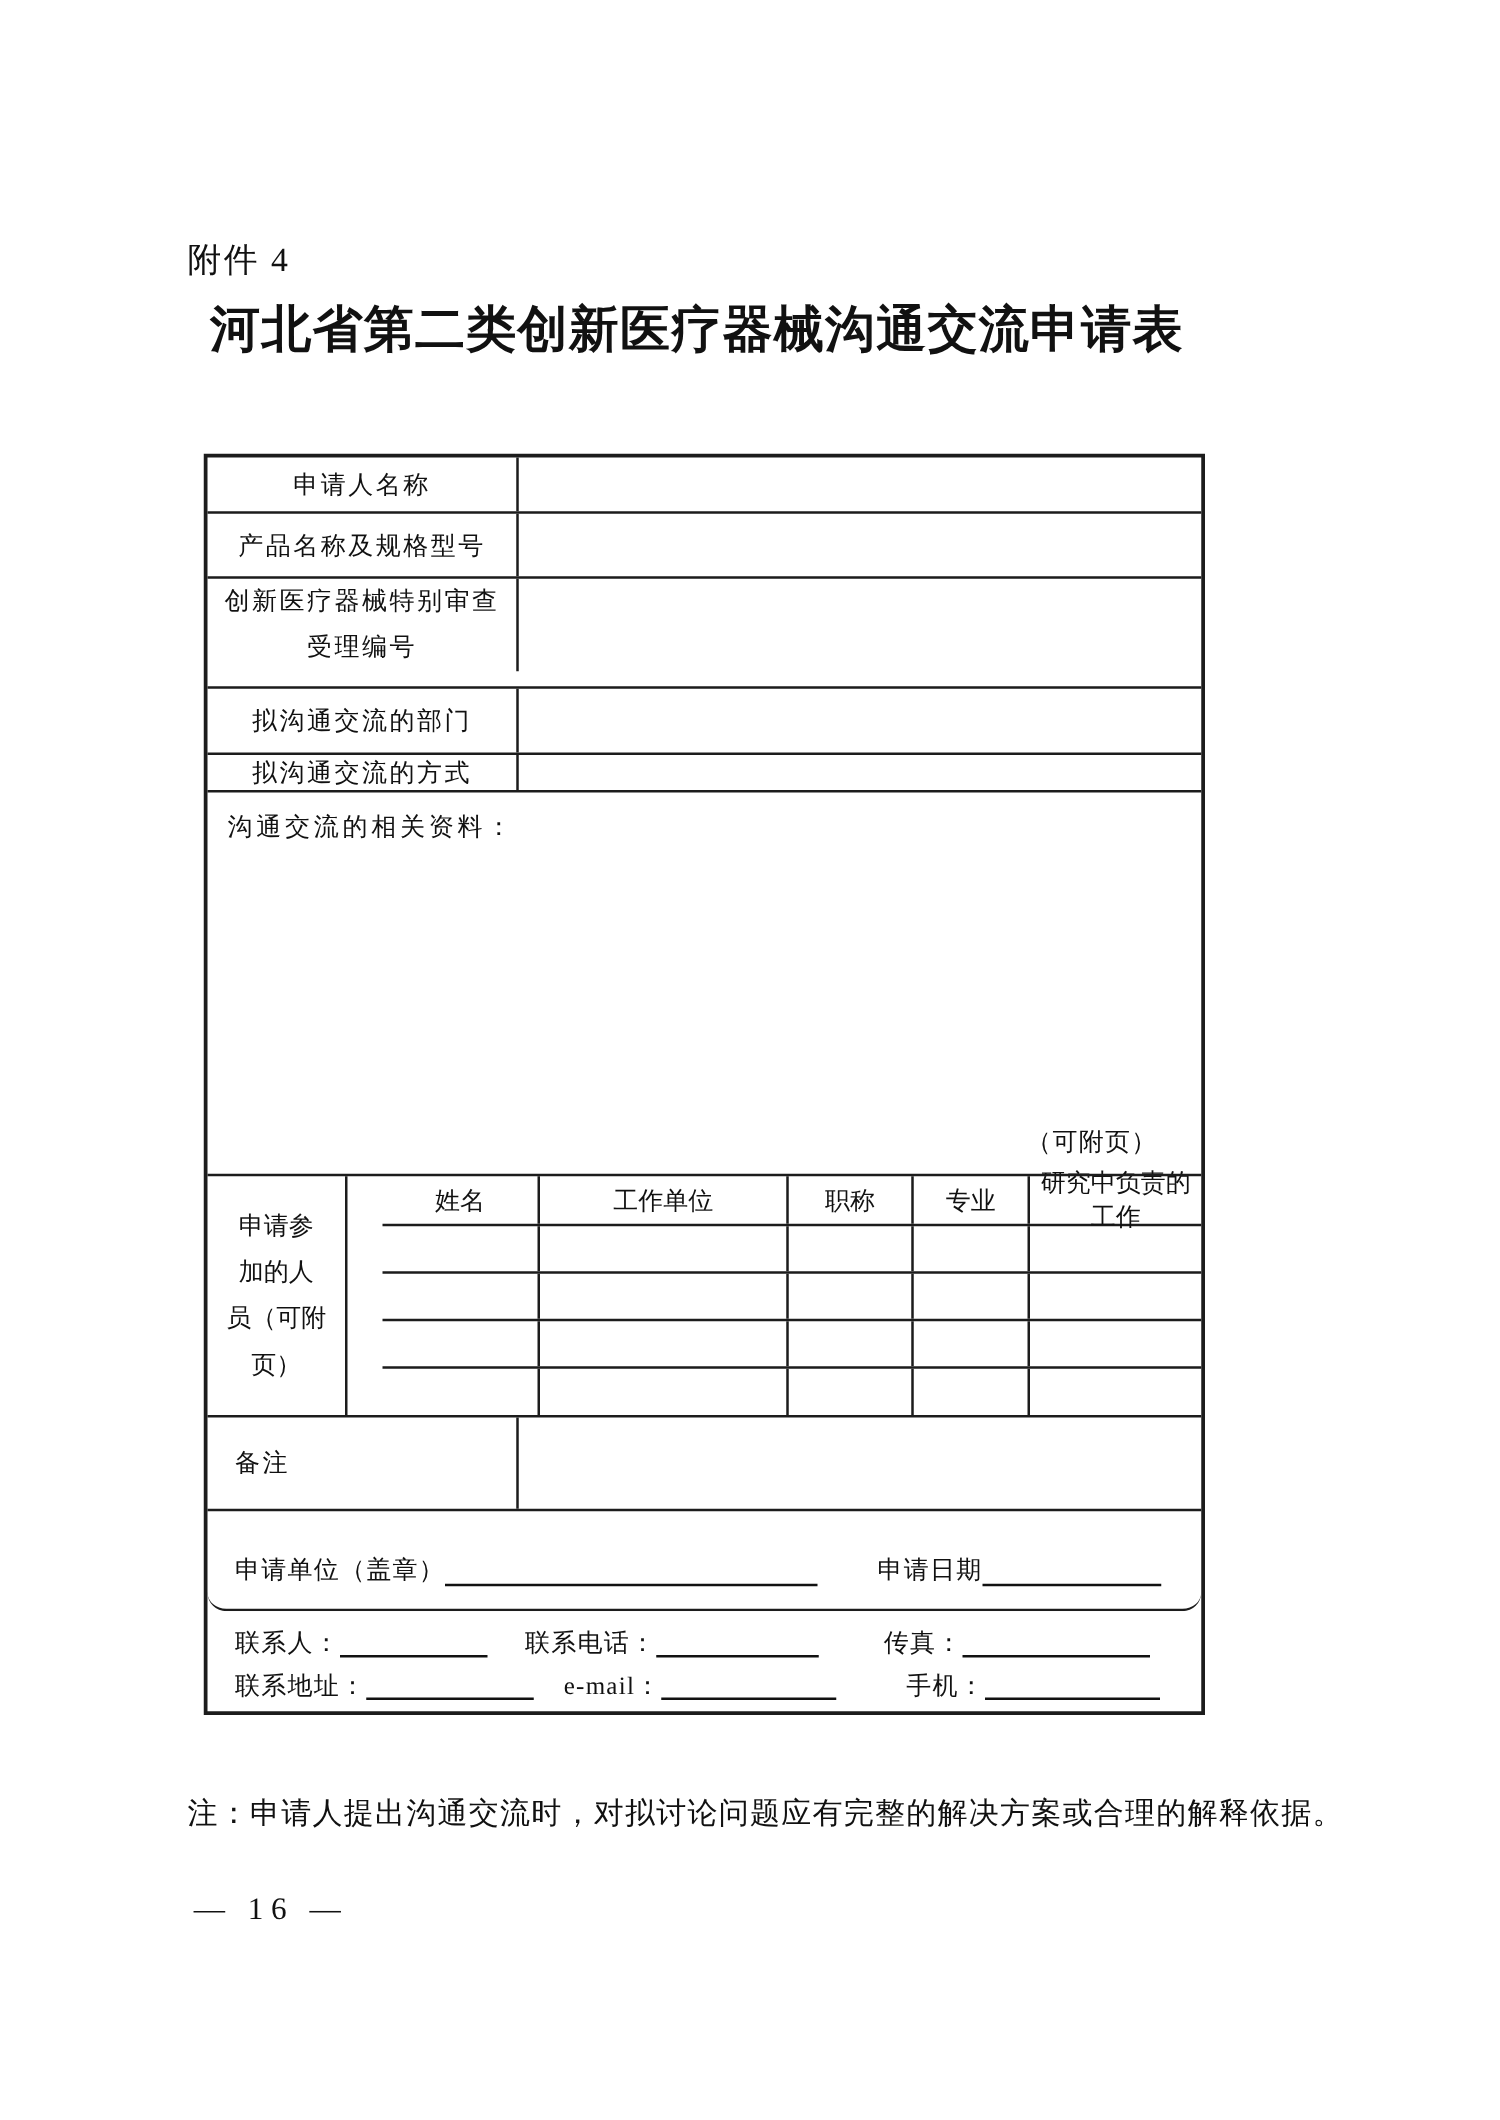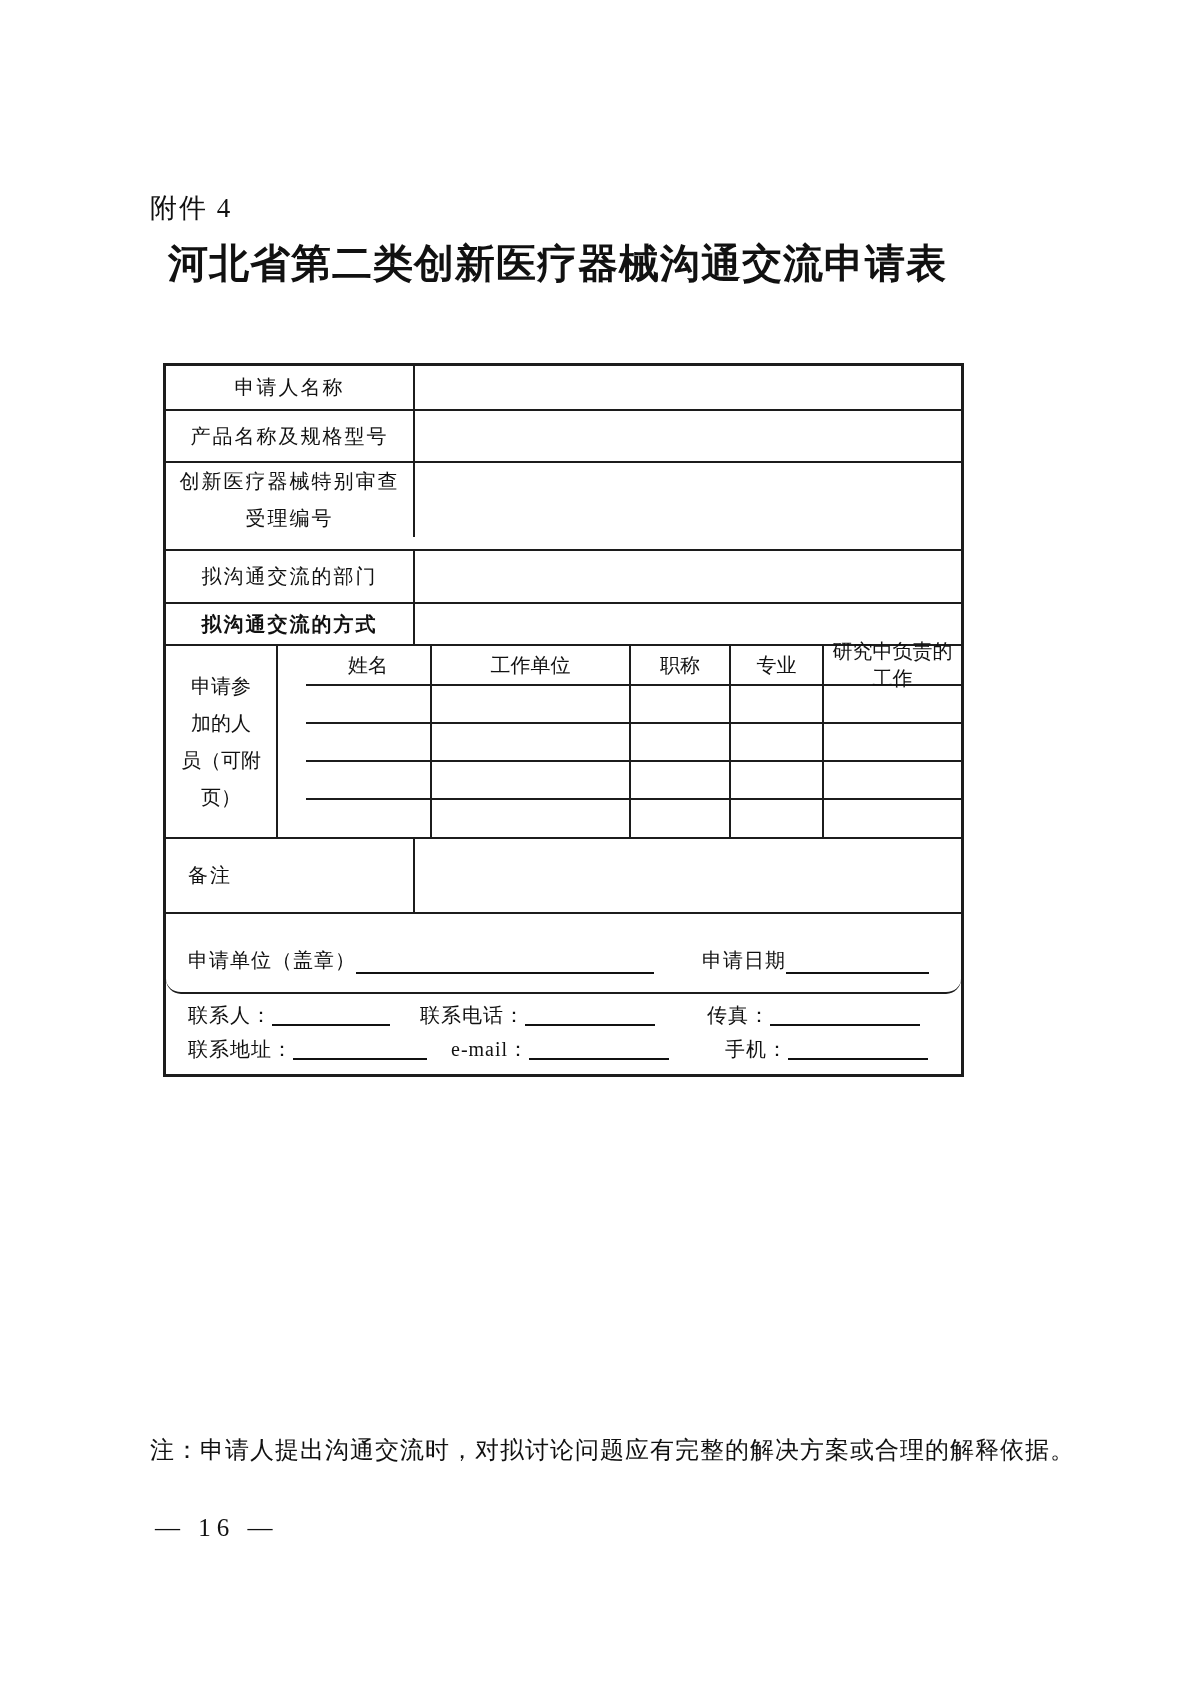--- a/index.html
+++ b/index.html
@@ -25,21 +25,21 @@
     font-size:20px;
   }
   .row { display:flex; border-bottom:2px solid #1c1c1c; align-items:stretch; }
   .row:last-child { border-bottom:none; }
   .cell { display:flex; align-items:center; justify-content:center; text-align:center; }
   .cell.bordered { border-right:2px solid #1c1c1c; }
   .lbl-col { width:249px; flex:none; letter-spacing:2px; }
   .fill { flex:1 1 auto; }
   .two-line { flex-direction:column; line-height:37px; justify-content:center; }
   .r1 { height:45px; } .r2 { height:52px; } .r3 { height:88px;flex-direction:column; }
-  .r4 { height:53px;font-family:Liberation Mono, monospace; } .r5 { height:42px;font-weight:bold; } .r6 { height:56px; }
+  .r4 { height:53px;font-family:Liberation Mono, monospace; } .r5 { height:30px; } .r6 { height:56px; }
   .w218 { width:218px; flex:none; } .w170 { width:170px; flex:none; }
   .materials-row { height:307px; display:block; position:relative; }
   .materials-label { position:absolute; left:16px; top:14px; letter-spacing:3px; }
   .materials-note { position:absolute; right:35px; bottom:12px; letter-spacing:1px; }
   .participants-row { height:193px; }
   .participants-label { width:112px; flex:none; flex-direction:column; line-height:37px; }
   .participants-grid { flex:1 1 auto; display:flex; flex-direction:column;padding-left:28px; }
   .p-row { display:flex; border-bottom:2px solid #1c1c1c; }
   .p-row:last-child { border-bottom:none; }
   .p-head { height:40px; }
@@ -47,21 +47,21 @@
   .p-data.h39 { height:39px; }
   .c-name { width:126px; flex:none; }
   .c-unit { width:199px; flex:none; }
   .c-title { width:100px; flex:none; }
   .c-major { width:93px; flex:none; }
   .c-work { flex:1 1 auto; }
   .remarks-row { height:75px; }
   .remarks-row .lbl-col { justify-content:flex-start; padding-left:22px; letter-spacing:2px; }
   .sig-row { height:80px; display:flex; align-items:flex-end; padding:0 0 18px 22px;border-radius:15px; }
   .contacts-row { height:80px; display:block; padding:8px 0 0 22px; }
-  .c-line { display:flex; align-items:flex-start; height:34px; }
+  .c-line { display:flex; align-items:center; height:34px; }
   .ul { display:inline-block; border-bottom:2px solid #111; height:24px; flex:none; }
   .sp { display:inline-block; height:1px; flex:none; }
   .lab { letter-spacing:1px; white-space:nowrap; }
   .footnote { position:absolute; left:150px; top:1434px; font-size:24px; letter-spacing:1px; }
   .page-number { position:absolute; left:155px; top:1514px; font-size:25px; letter-spacing:6px; }
 </style>
 </head>
 <body>
 
 <div class="sheet">
@@ -94,20 +94,24 @@
       <div class="cell bordered lbl-col">拟沟通交流的部门</div>
       <div class="cell fill"></div>
     </div>
 
     <div class="row r5">
       <div class="cell bordered lbl-col">拟沟通交流的方式</div>
       <div class="cell fill"></div>
     </div>
 
 
+    <div class="row materials-row">
+      <div class="materials-label">沟通交流的相关资料：</div>
+      <div class="materials-note">（可附页）</div>
+    </div>
 
     <div class="row participants-row">
       <div class="cell bordered participants-label">
         <div>申请参</div>
         <div>加的人</div>
         <div>员（可附</div>
         <div>页）</div>
       </div>
       <div class="participants-grid">
         <div class="p-row p-head">

